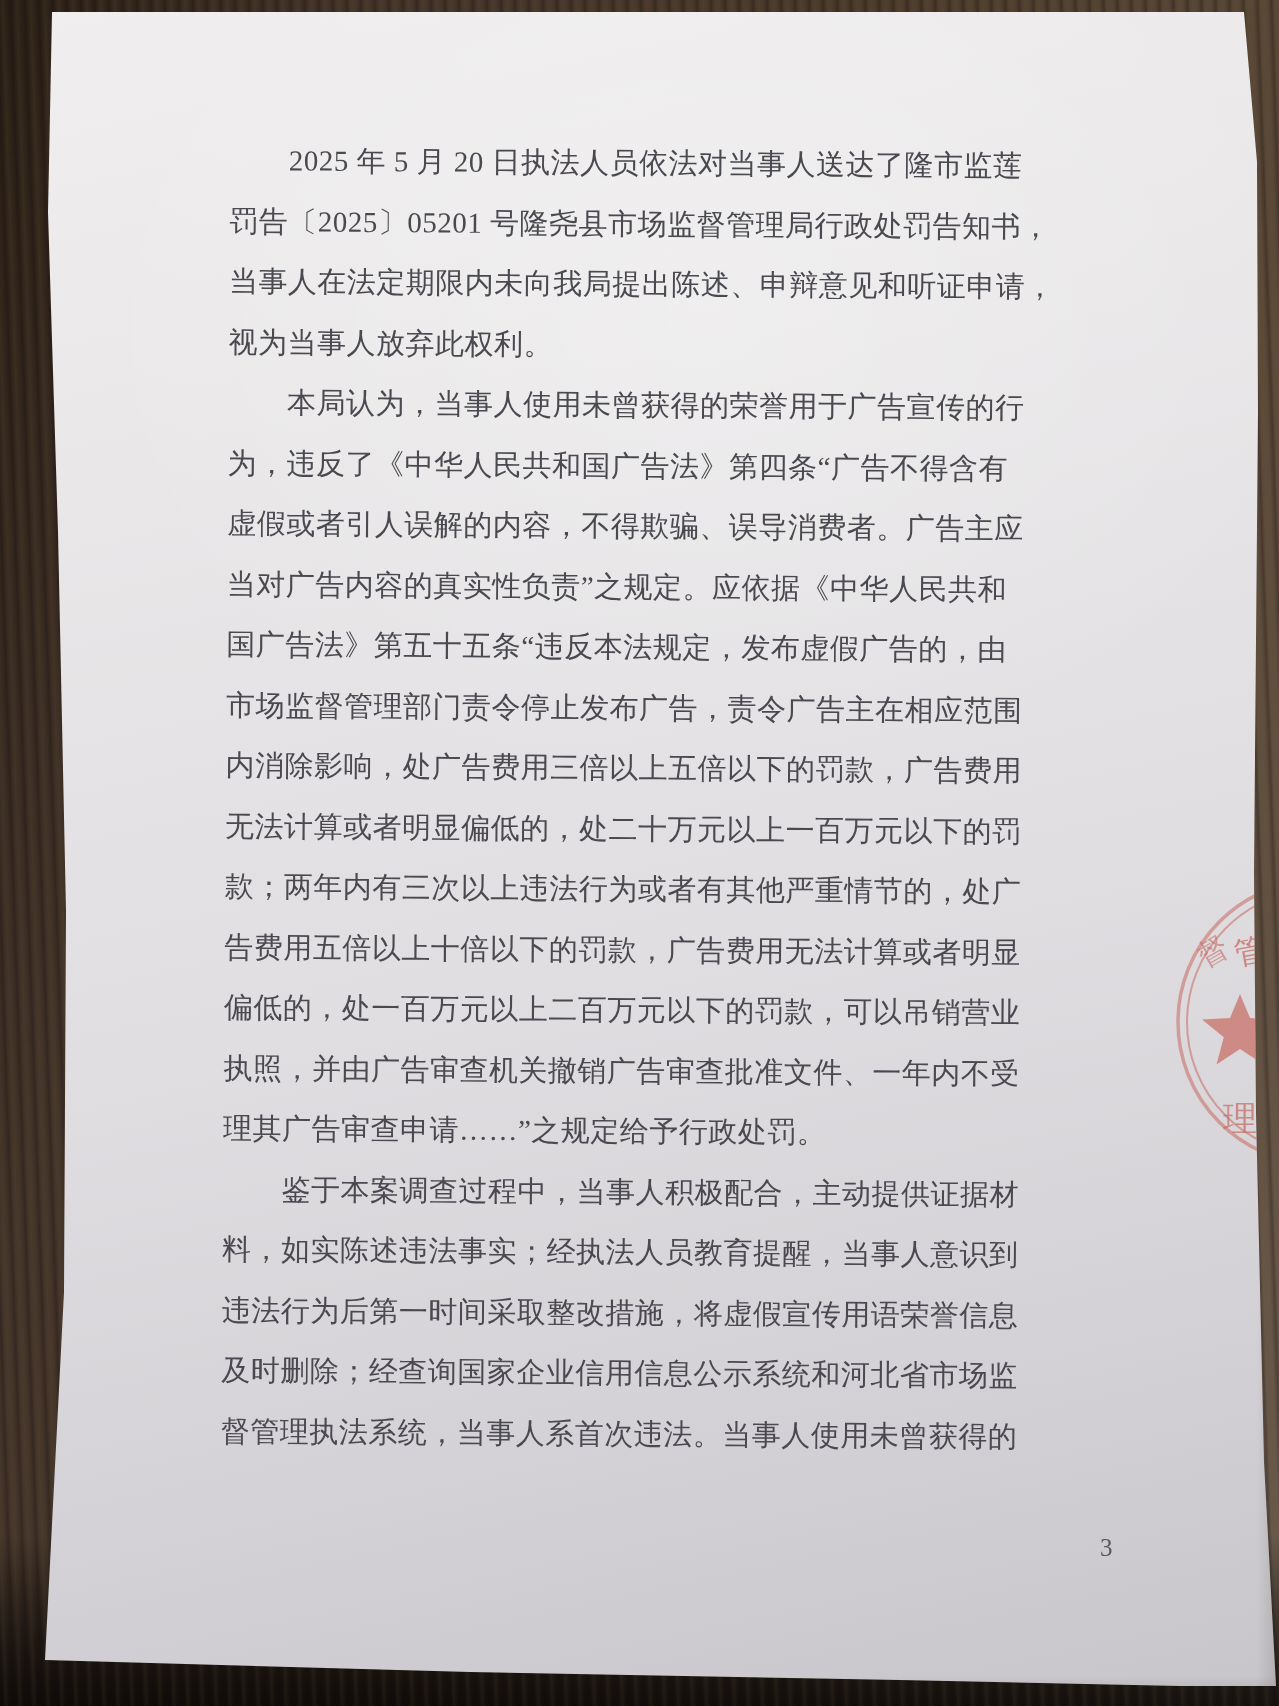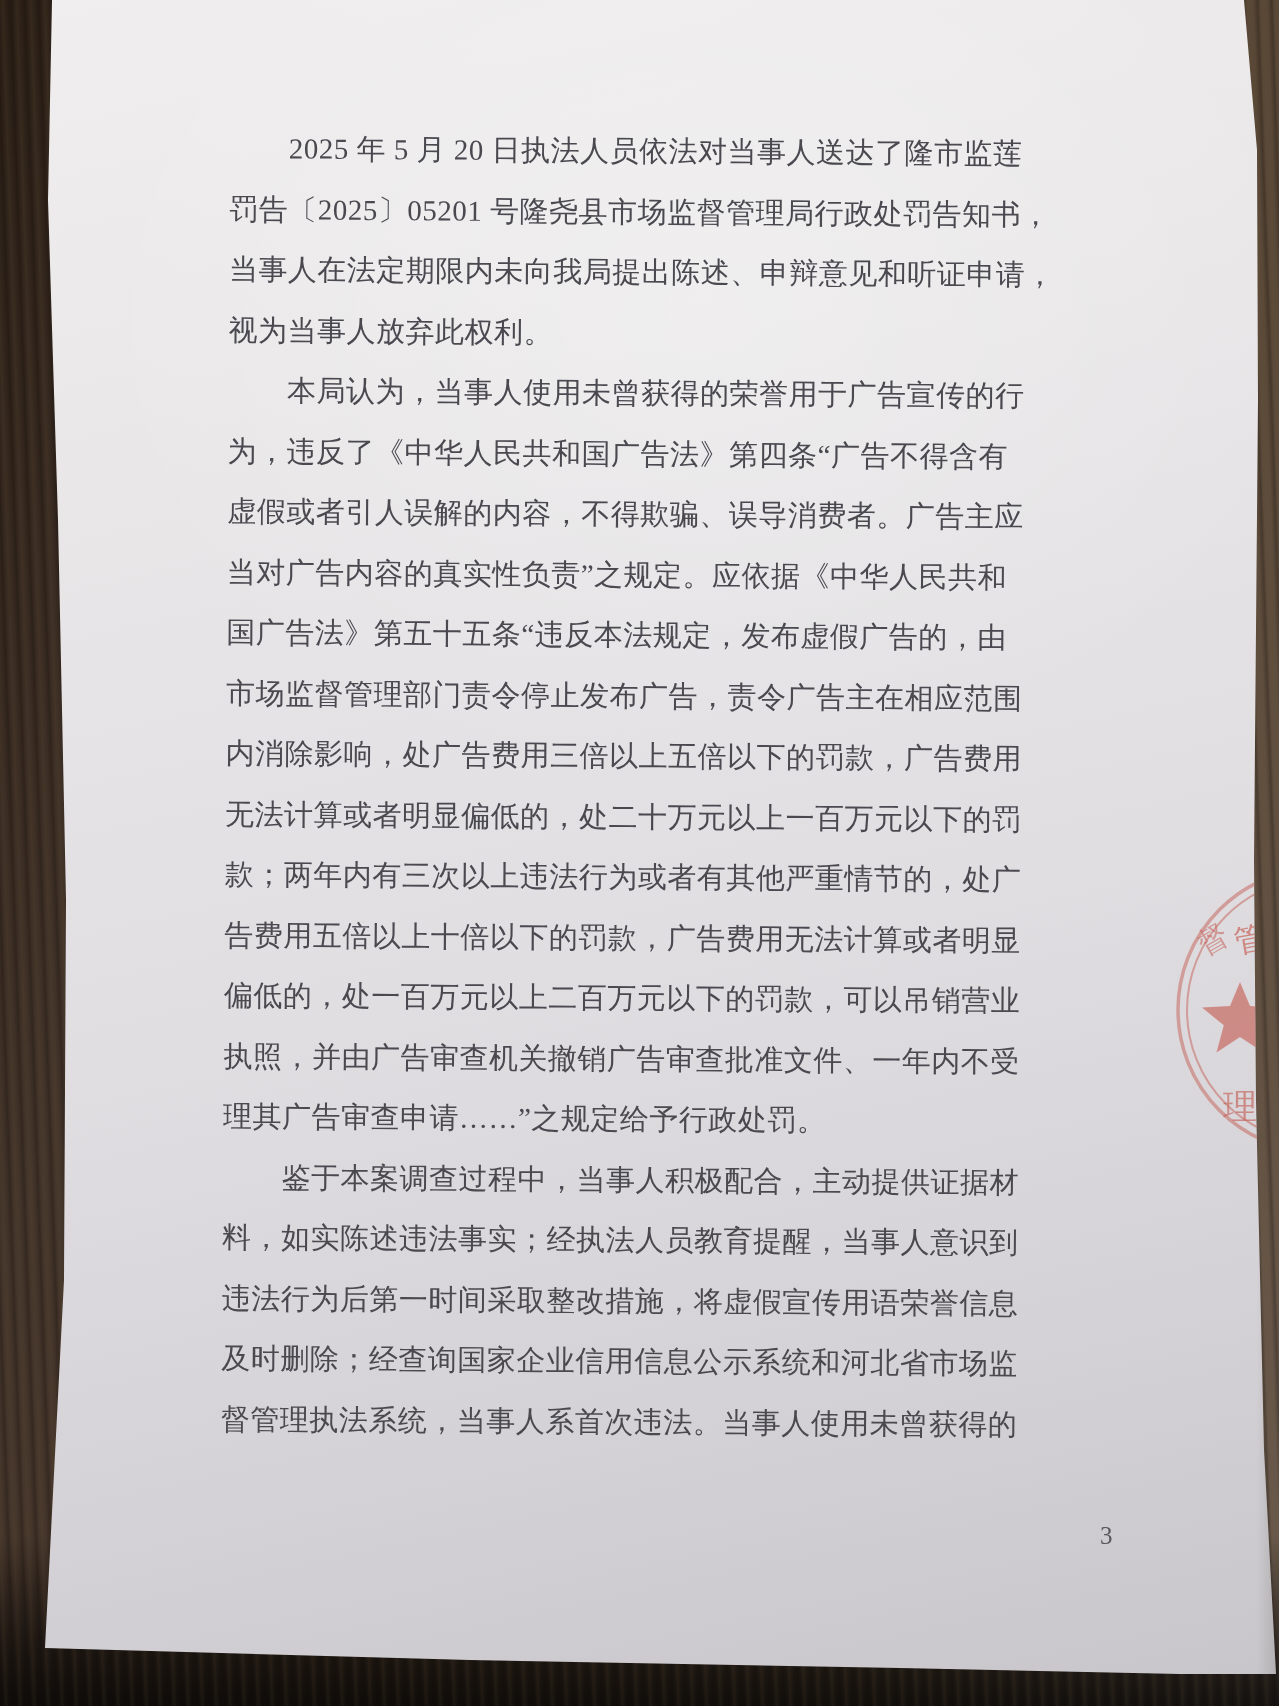--- a/index.html
+++ b/index.html
@@ -26,20 +26,21 @@
     position:absolute;inset:0;
     clip-path:polygon(
       52px 0px, 1244px 0px, 1257px 150px, 1258px 400px, 1254px 860px,
       1256px 1100px, 1264px 1450px, 1276px 1674px,
       1180px 1674px, 900px 1668px, 470px 1660px, 45px 1648px,
       64px 1280px, 66px 900px, 58px 520px, 48px 200px);
     background:
       radial-gradient(900px 700px at 55% 18%, rgba(255,255,255,.28), rgba(255,255,255,0) 70%),
       linear-gradient(168deg, #f0eeee 0%, #e9e7e8 25%, #e0dee1 55%,
         #d3d1d5 80%, #c7c5ca 100%);
+    margin-top: 12px;
   }
   
   .paper::before{
     content:"";position:absolute;inset:0;pointer-events:none;
     background:
       linear-gradient(90deg, rgba(90,80,70,.30) 0px, rgba(90,80,70,0) 26px),
       linear-gradient(0deg, rgba(90,80,70,.28) 0px, rgba(90,80,70,0) 30px),
       linear-gradient(270deg, rgba(90,80,70,.22) 0px, rgba(90,80,70,0) 22px);
   }
   

